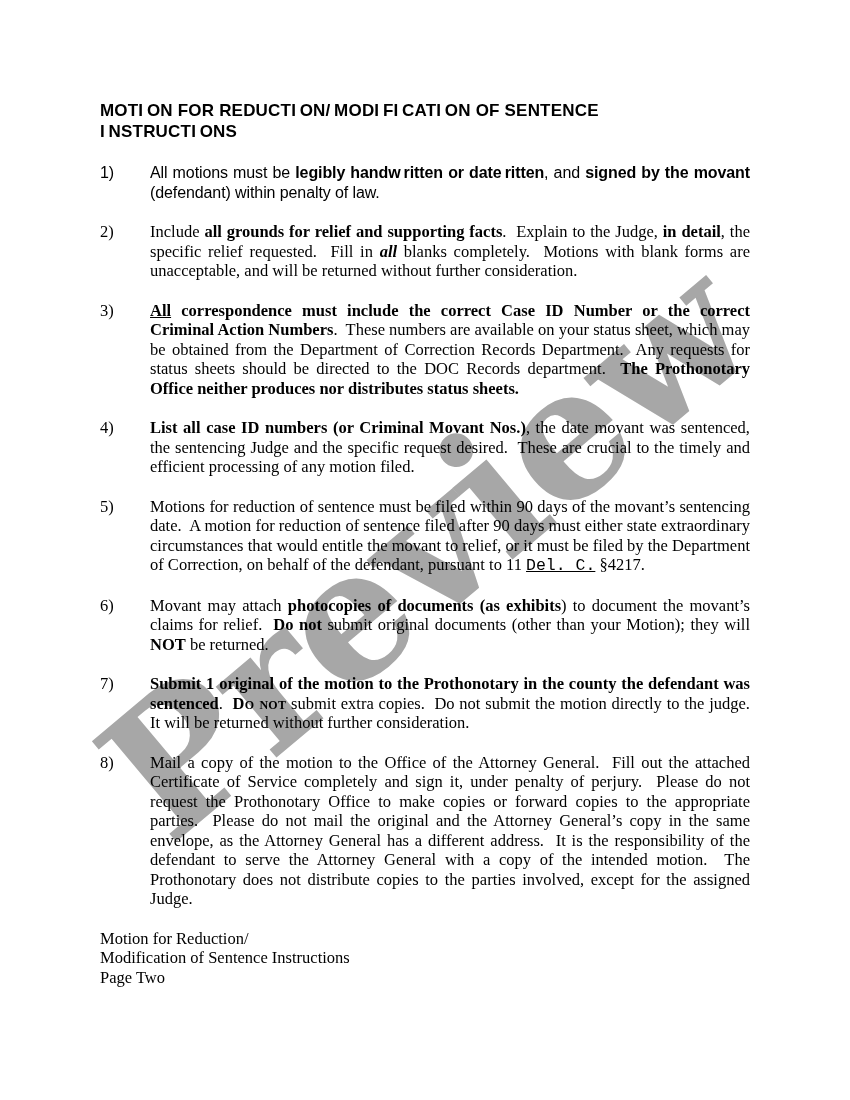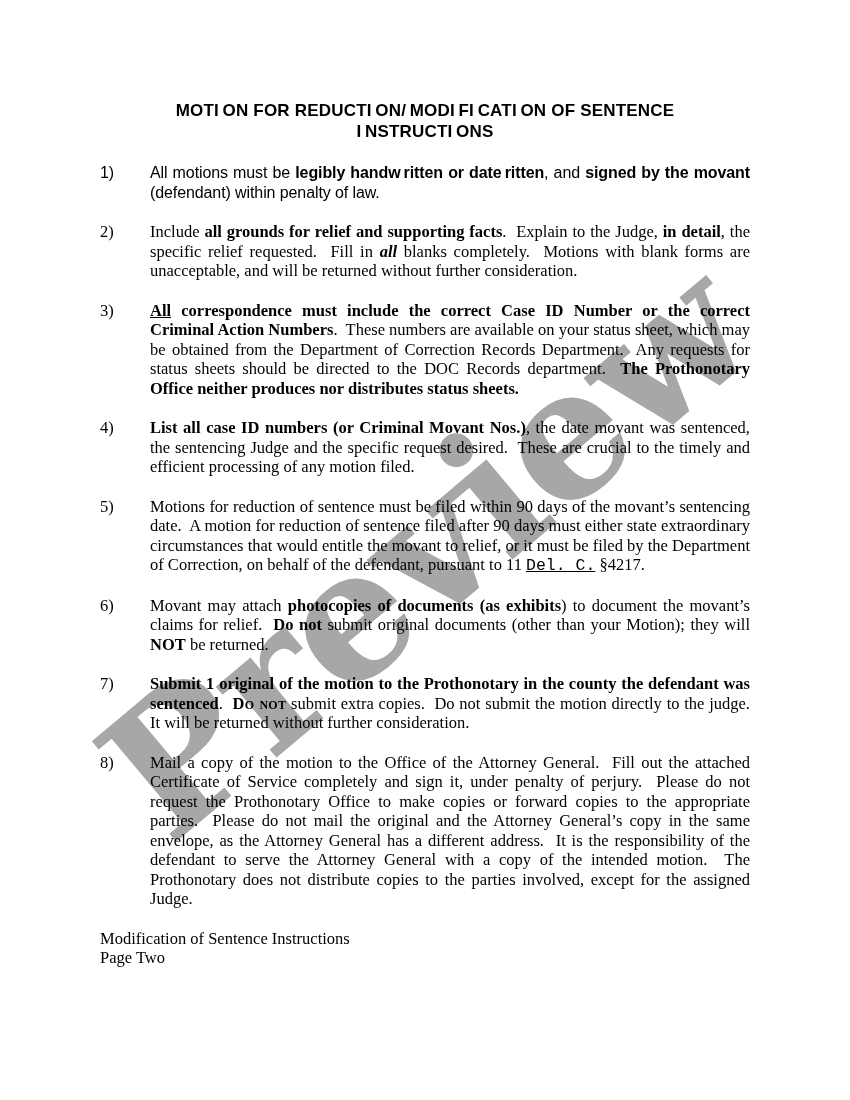--- a/index.html
+++ b/index.html
@@ -22,21 +22,21 @@
     white-space:nowrap;
     z-index:0;
     user-select:none;
   }
   .content{
     position:relative;
     z-index:1;
     padding:100px 100px 0 100px;
   }
   .title{
-    text-align:center;
+    text-align:left;
     font-family:"Liberation Sans", sans-serif;
     font-weight:bold;
     font-size:17px;
     line-height:21px;
     margin:0 0 21px 0;
     letter-spacing:0.2px;
   }
   .item{
     position:relative;
     margin:0 0 20px 0;
@@ -112,18 +112,19 @@
           <span class="num">7)</span>
           <p class="para"><span class="seg bold">Submit 1 original of the motion to the Prothonotary in the county the defendant was sentenced</span><span class="seg normal">.  </span><span class="seg bold-smallcaps">Do not</span><span class="seg normal"> submit extra copies.  Do not submit the motion directly to the judge.  It will be returned without further consideration.</span></p>
         </div>
         <div class="item serif">
           <span class="num">8)</span>
           <p class="para"><span class="seg normal">Mail a copy of the motion to the Office of the Attorney General.  Fill out the attached Certificate of Service completely and sign it, under penalty of perjury.  Please do not request the Prothonotary Office to make copies or forward copies to the appropriate parties.  Please do not mail the original and the Attorney General’s copy in the same envelope, as the Attorney General has a different address.  It is the responsibility of the defendant to serve the Attorney General with a copy of the intended motion.  The Prothonotary does not distribute copies to the parties involved, except for the assigned Judge.</span></p>
         </div>
       </div>
 
     <div class="footer">
+      <div>Motion for Reduction/</div>
       <div>Modification of Sentence Instructions</div>
       <div>Page Two</div>
     </div>
 
   </div>
 </div>
 
 </body></html>

